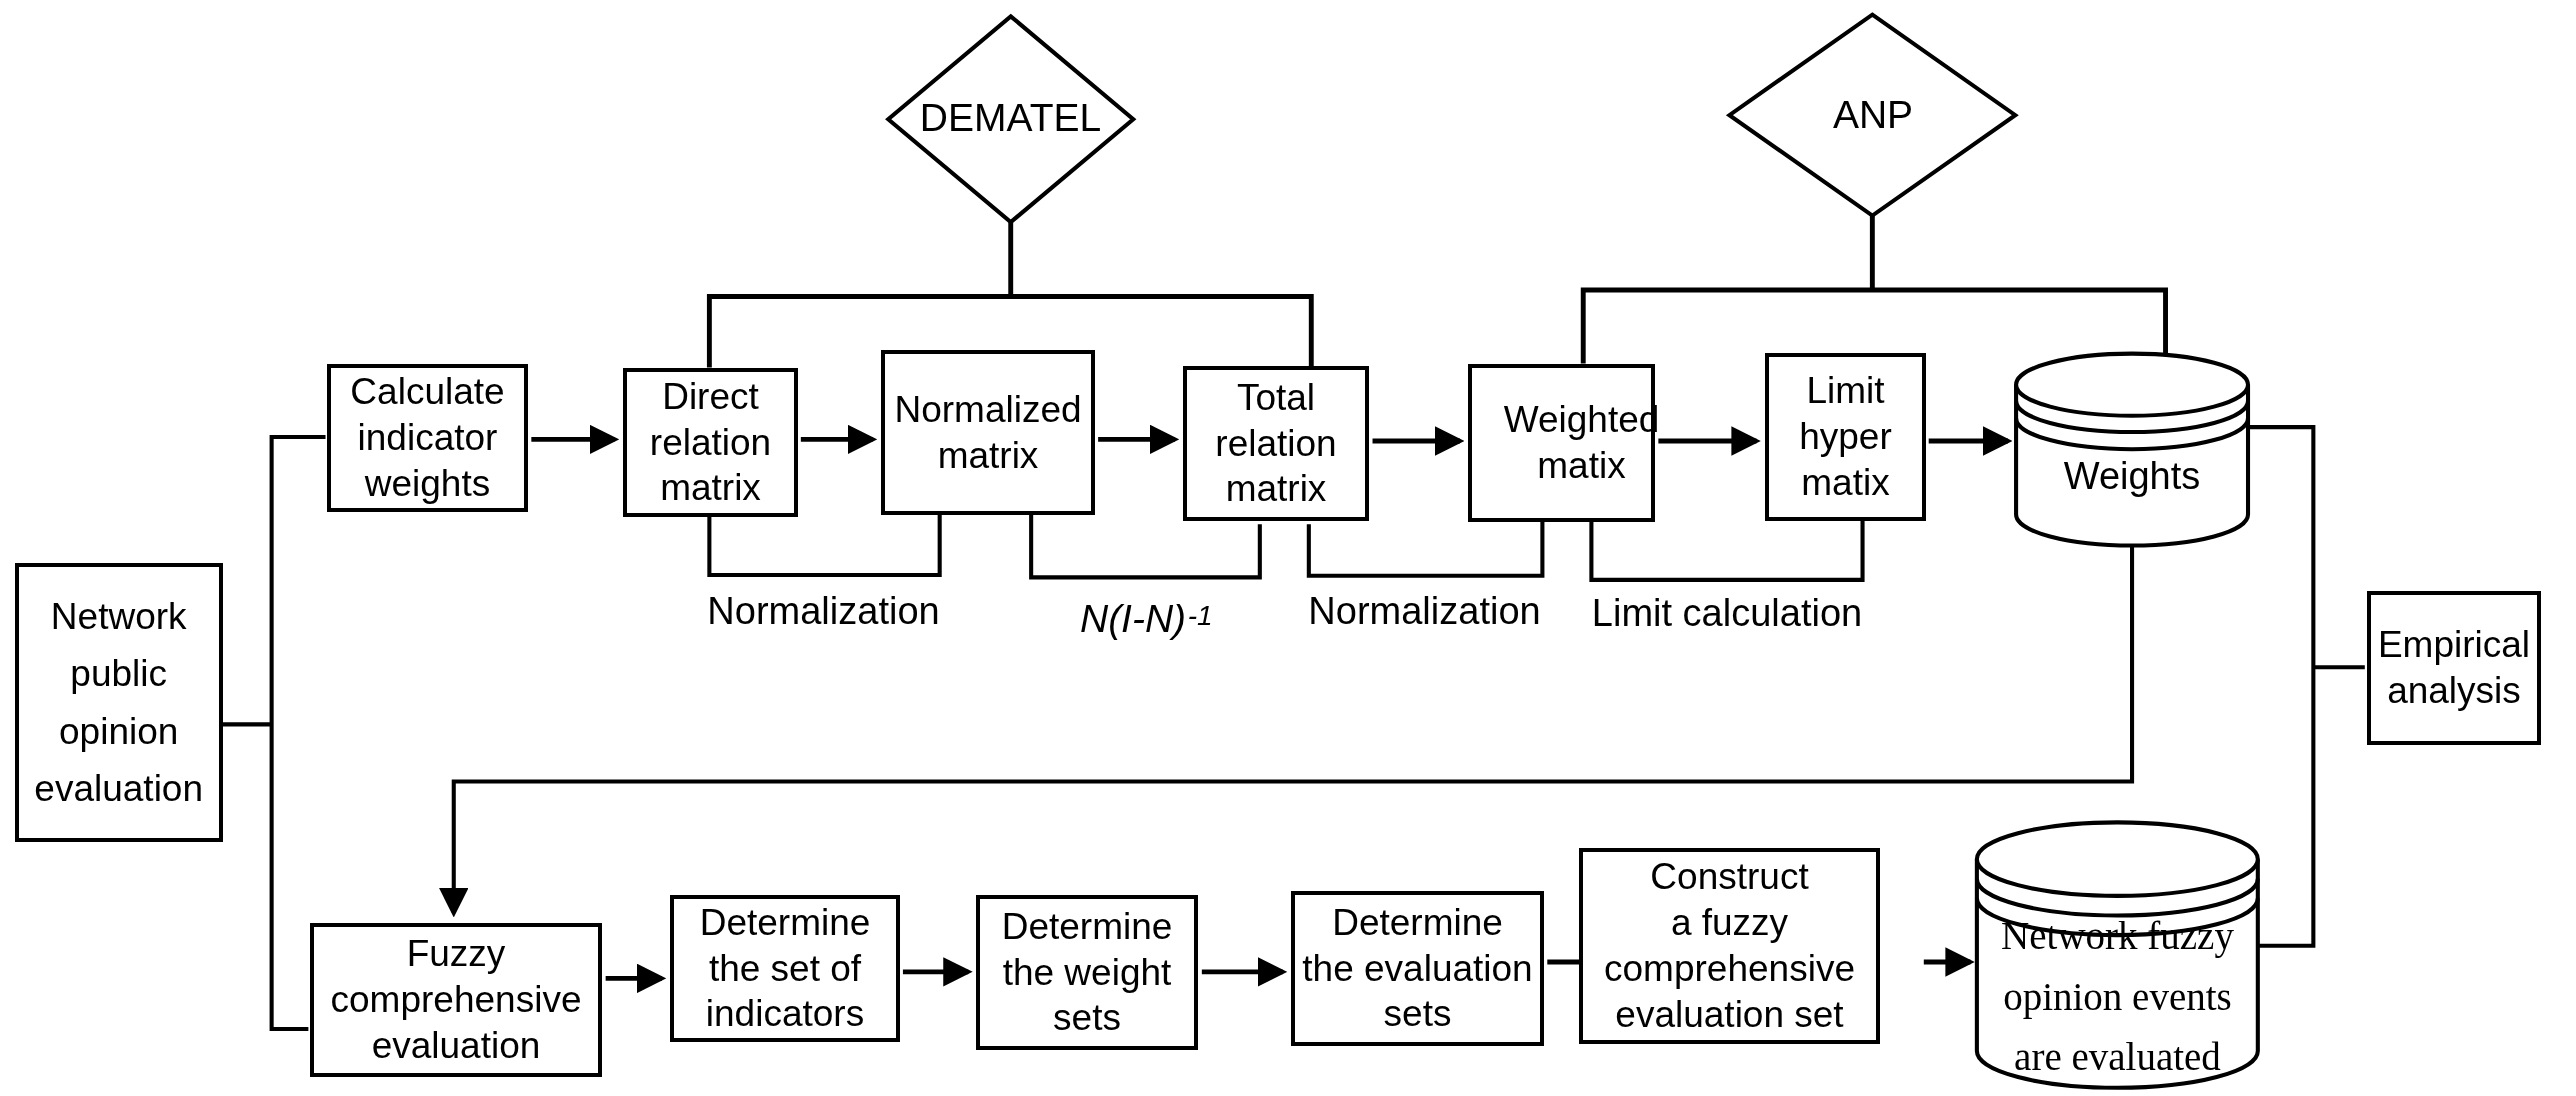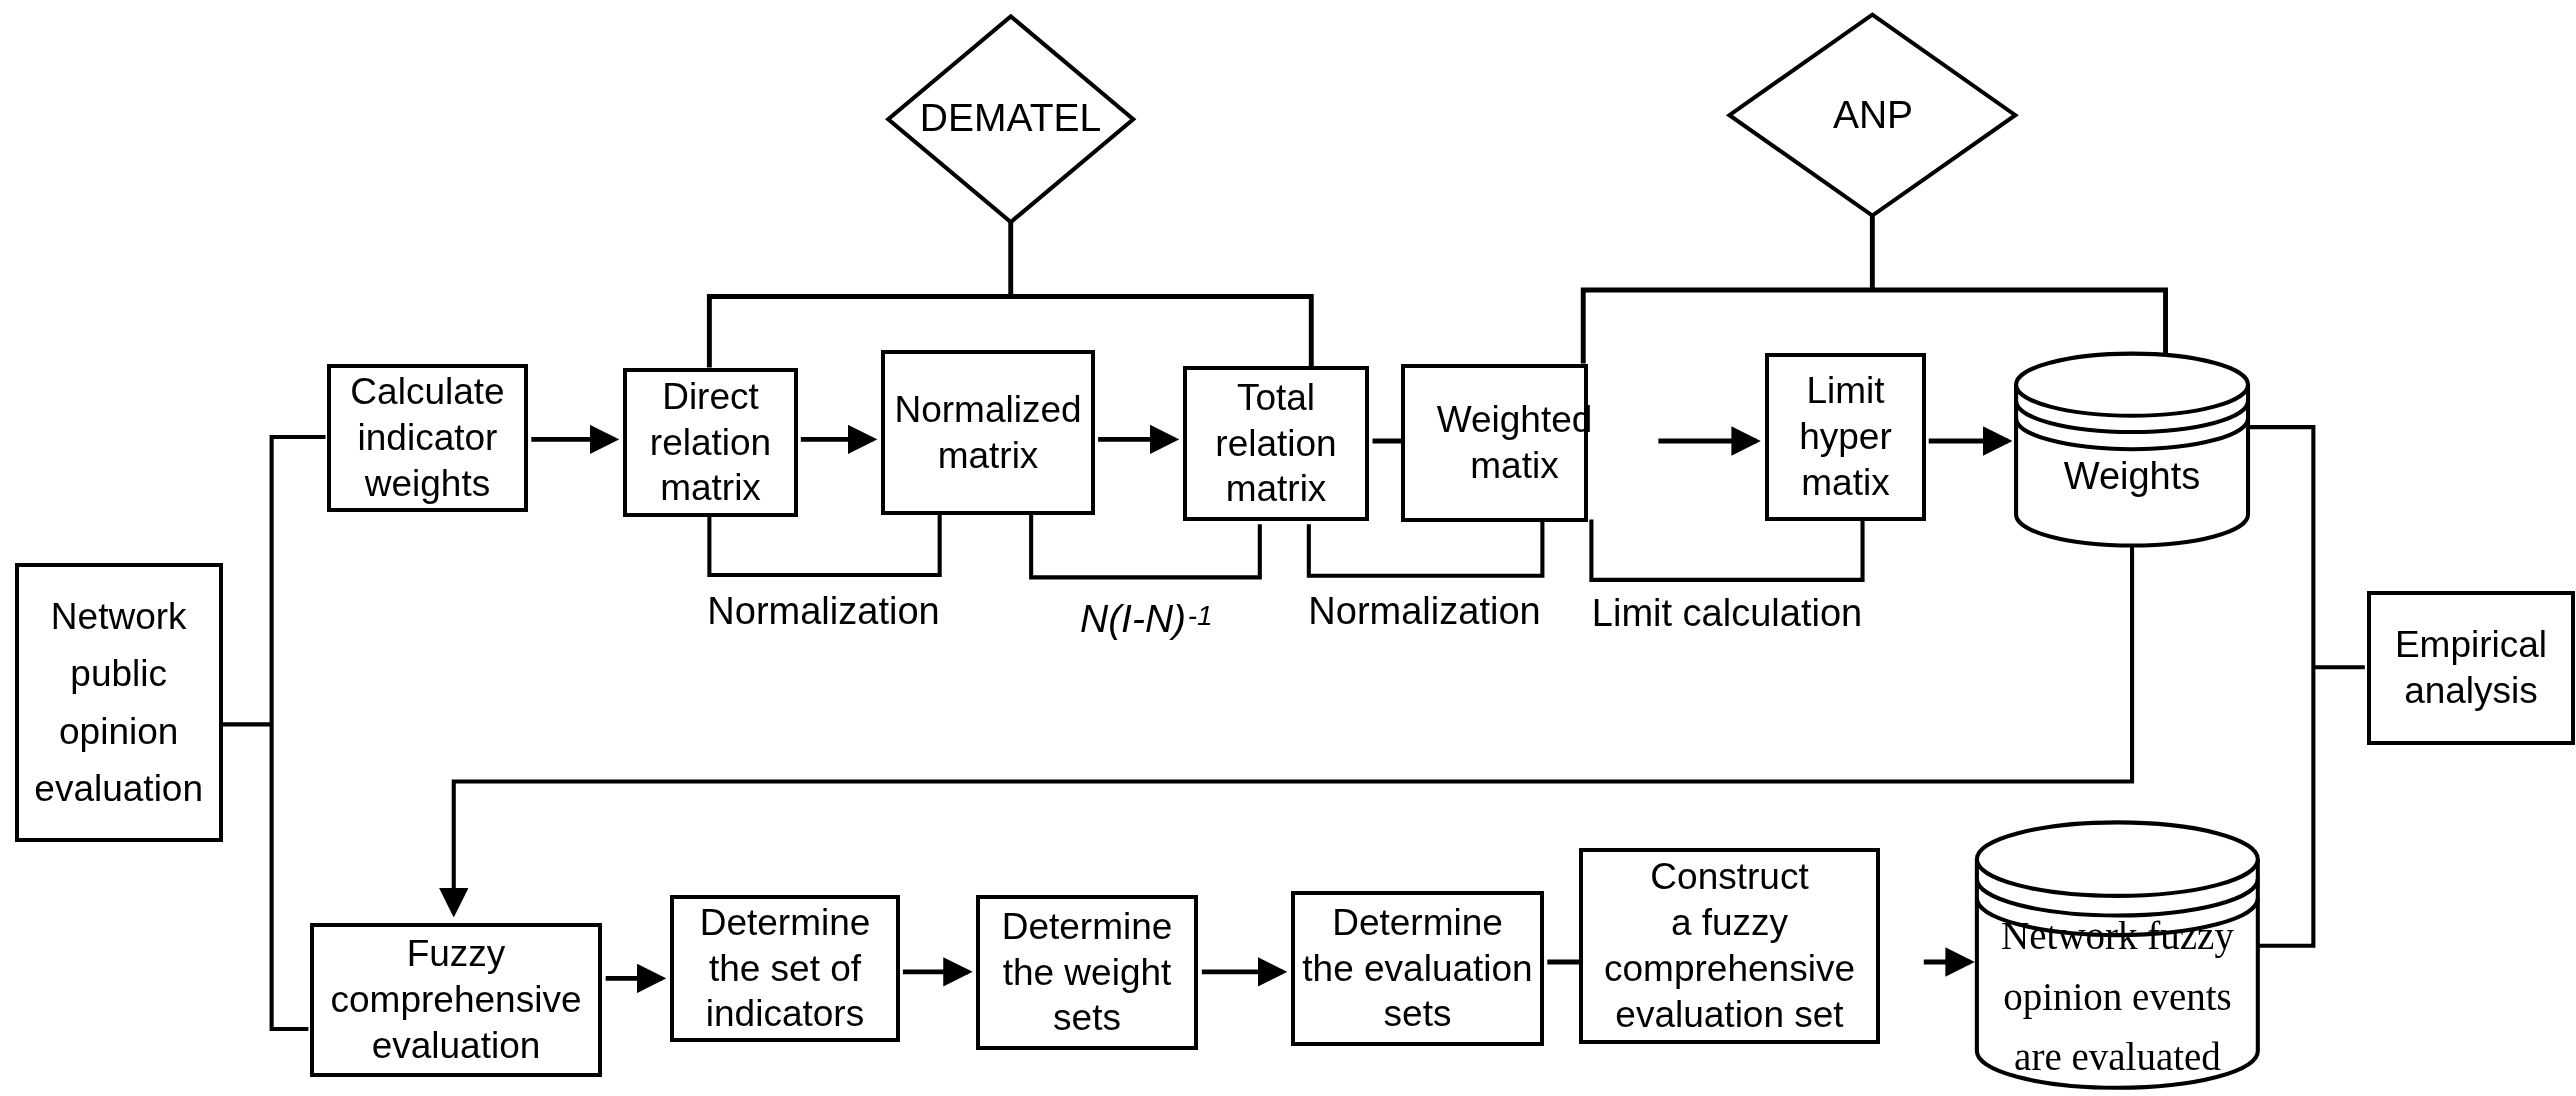--- a/index.html
+++ b/index.html
@@ -91,36 +91,36 @@
 indicator
 weights</div>
   <div class="node" style="left:623px;top:368px;width:175px;height:149px;">Direct
 relation
 matrix</div>
   <div class="node" style="left:881px;top:350px;width:214px;height:165px;">Normalized
 matrix</div>
   <div class="node" style="left:1183px;top:366px;width:186px;height:155px;">Total
 relation
 matrix</div>
-  <div class="node" style="left:1401px;top:364px;width:187px;height:158px;padding-left:40px;">Weighted
+  <div class="node" style="left:1468px;top:364px;width:187px;height:158px;padding-left:40px;">Weighted
 matix</div>
   <div class="node" style="left:1765px;top:353px;width:161px;height:168px;">Limit
 hyper
 matix</div>
 
   <div class="freelabel" style="left:2016px;top:448px;width:232px;height:57px;">Weights</div>
 
   <div class="freelabel" style="left:701px;top:587px;width:245px;height:49px;">Normalization</div>
   <div class="freelabel formula" style="left:1023px;top:590px;width:245px;height:59px;">
     <span>N(I-N)</span><sup>-1</sup>
   </div>
   <div class="freelabel" style="left:1302px;top:587px;width:245px;height:49px;">Normalization</div>
   <div class="freelabel" style="left:1588px;top:588px;width:278px;height:52px;text-align:center;">Limit calculation</div>
 
-  <div class="node" style="left:2367px;top:591px;width:208px;height:154px;">Empirical
+  <div class="node" style="left:2367px;top:591px;width:174px;height:154px;">Empirical
 analysis</div>
 
   <div class="node" style="left:310px;top:923px;width:292px;height:154px;">Fuzzy
 comprehensive
 evaluation</div>
   <div class="node" style="left:670px;top:895px;width:230px;height:147px;">Determine
 the set of
 indicators</div>
   <div class="node" style="left:976px;top:895px;width:222px;height:155px;">Determine
 the weight

